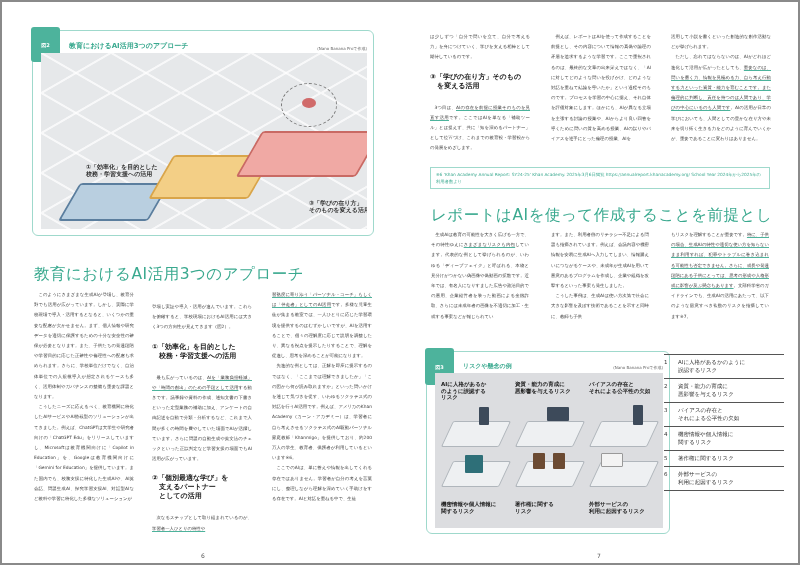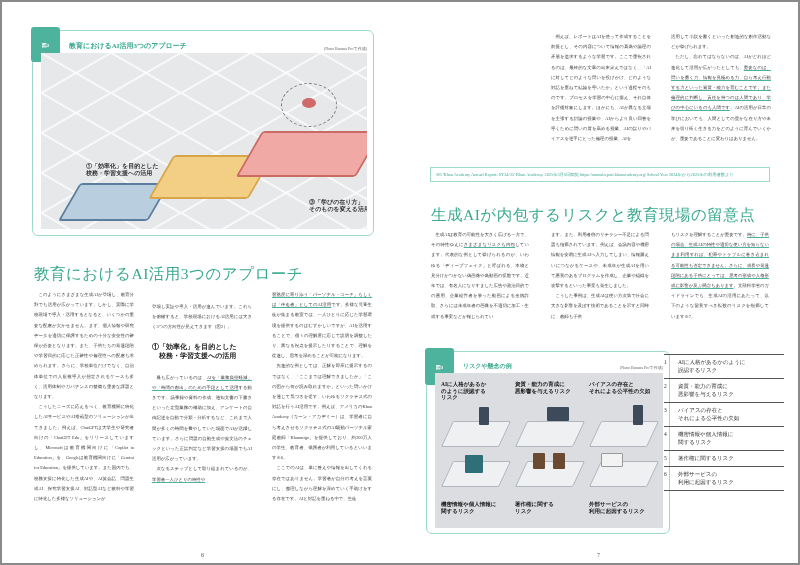--- a/index.html
+++ b/index.html
@@ -1,19 +1,19 @@
 <!DOCTYPE html>
 <html><head>
   <meta charset="utf-8">
   <style>
     * { box-sizing: border-box; margin: 0; padding: 0; }
     html, body { width: 800px; height: 565px; overflow: hidden; background: #ffffff; }
     body { font-family: "DejaVu Sans", sans-serif; color: #333; position: relative; }
     .frame { position: absolute; left: 0; top: 0; width: 800px; height: 565px; border: 2px solid #8a8a8a; border-right: 2px solid #8a8a8a; background: #fff; }
-    .page { position: absolute; top: 0; height: 451px; font-family: Liberation Serif, serif; }
+    .page { position: absolute; top: 0; height: 451px; }
     .page-left { left: 2px; width: 397px; }
     .page-right { left: 399px; width: 399px; }
 
     
     .fig { position: absolute; border: 1.5px solid #9fd9cc; border-radius: 6px; background: #fff; }
     .fig-tab { position: absolute; background: #4db39c; color: #fff; border-radius: 3px; font-size: 5px; display: flex; align-items: center; justify-content: center; font-weight: bold; }
     .fig-title { position: absolute; color: #3aa98f; font-size: 7px; font-weight: bold; white-space: nowrap; }
     .fig-credit { position: absolute; font-size: 4px; color: #666; white-space: nowrap; }
     .fig-art { position: absolute; background: #e6e8ea; overflow: hidden; }
 
@@ -96,47 +96,56 @@
     <div class="col" style="left:30px; top:288px; width:100px;">
       <p>このようにさまざまな生成AIが登場し、教育分野でも活用が広がっています。しかし、実際に学校現場で導入・活用するとなると、いくつかの重要な配慮が欠かせません。まず、個人情報や研究データを適切に保護するための十分な安全性の確保が必要となります。また、子供たちの発達段階や学習目的に応じた正確性や倫理性への配慮も求められます。さらに、学校単位だけでなく、自治体単位での人規模導入が想定されるケースも多く、活用体制やガバナンスの整備も重要な課題となります。</p>
       <p>こうしたニーズに応えるべく、教育機関に特化したAIサービスやAI搭載型のソリューションが出てきました。例えば、ChatGPTは大学生や研究者向けの「ChatGPT Edu」をリリースしていますし、Microsoftは教育機関向けに「Copilot in Education」を、Googleは教育機関向けに「Gemini for Education」を提供しています。また国内でも、校務支援に特化した生成AIや、AI英会話、問題生成AI、探究学習支援AI、対話型AIなど教科や学習に特化した多様なソリューションが</p>
     </div>
 
     <div class="col" style="left:148px; top:300px; width:100px;">
       <p style="text-indent:0">登場し実証や導入・活用が進んでいます。これらを俯瞰すると、学校現場におけるAI活用には大きく3つの方向性が見えてきます（図2）。</p>
       <h3 style="white-space:pre;">①「効率化」を目的とした
 　校務・学習支援への活用</h3>
       <p><span>最も広がっているのは、</span><span class="u">AIを「業務負担軽減」や「時間の創出」のための手段として活用</span><span>する動きです。議事録や資料の作成、通知文書の下書きといった定型業務の補助に加え、アンケートの自由記述を自動で分類・分析するなど、これまで人間が多くの時間を費やしていた場面でAIが活躍しています。さらに問題の自動生成や英文法のチェックといった正誤判定など学習支援の場面でもAI活用が広がっています。</span></p>
+      <h3 style="white-space:pre;">②「個別最適な学び」を
+　支えるパートナー
+　としての活用</h3>
       <p><span>次なるステップとして取り組まれているのが、</span><span class="u">学習者一人ひとりの特性や</span></p>
     </div>
 
     <div class="col" style="left:268px; top:288px; width:100px;">
       <p style="text-indent:0"><span class="u">習熟度に寄り添う「パーソナル・コーチ」もしくは「伴走者」としてのAI活用</span><span>です。多様な児童生徒が集まる教室では、一人ひとりに応じた学習環境を提供するのはむずかしいですが、AIを活用することで、個々の理解度に応じて説明を調整したり、異なる視点を提示したりすることで、理解を促進し、思考を深めることが可能になります。</span></p>
       <p>先進的な例としては、正解を即座に提示するのではなく、「ここまでは理解できましたか」「この図から何が読み取れますか」といった問いかけを通じて気づきを促す、いわゆるソクラテス式の対話を行うAI活用です。例えば、アメリカのKhan Academy（カーン・アカデミー）は、学習者に自ら考えさせるソクラテス式のAI駆動パーソナル家庭教師「Khanmigo」を提供しており、約200万人の学生、教育者、保護者が利用しているといいます※6。</p>
       <p>ここでのAIは、単に答えや情報を出してくれる存在ではありません。学習者が自分の考えを言葉にし、整理しながら理解を深めていく手助けをする存在です。AIと対話を重ねる中で、生徒</p>
     </div>
 
     <div class="pagenum" style="left:197px;">6</div>
   </div>
 
   <div class="page page-right">
 
+    <div class="col" style="left:29px; top:30px; width:100px;">
+      <p style="text-indent:0">は少しずつ「自分で問いを立て、自分で考える力」を身につけていく、学びを支える相棒として期待しているのです。</p>
+      <h3 style="white-space:pre;">③「学びの在り方」そのもの
+　を変える活用</h3>
+      <p><span>3つ目は、</span><span class="u">AIの存在を前提に授業そのものを見直す活用</span><span>です。ここではAIを単なる「補助ツール」とは捉えず、共に「知を深めるパートナー」として位置づけ、これまでの教育観・学習観からの発展をめざします。</span></p>
+    </div>
 
     <div class="col" style="left:150px; top:30px; width:100px;">
       <p>例えば、レポートはAIを使って作成することを前提とし、その内容について情報の真偽や論理の矛盾を追求するような学習です。ここで重視されるのは、最終的な文章の出来栄えではなく、「AIに対してどのような問いを投げかけ、どのような対話を重ねて結論を導いたか」という過程そのものです。プロセスを学習の中心に据え、それ自体を評価対象にします。ほかにも、AIが異なる立場を主張する討論の授業や、AIからより良い回答を導くために問いの質を高める授業、AIの誤りやバイアスを逆手にとった倫理の授業、AIを</p>
     </div>
 
     <div class="col" style="left:270px; top:30px; width:100px;">
       <p style="text-indent:0">活用して小説を書くといった創造的な創作活動などが挙げられます。</p>
       <p><span>ただし、忘れてはならないのは、AIがどれほど進化して活用が広がったとしても、</span><span class="u">重要なのは、問いを磨く力、情報を見極める力、自ら考え行動する力といった資質・能力を育むことです。また倫理的に判断し、責任を持つのは人間であり、学びの中心にいるのも人間です</span><span>。AIの活用が日常の学びにおいても、人間としての豊かな在り方や未来を切り拓く生きる力をどのように育んでいくかが、重要であることに変わりはありません。</span></p>
     </div>
 
     <div class="ref-box" style="left:29px; top:165px; width:340px;">※6 'Khan Academy Annual Report: SY24-25' Khan Academy. 2025年3月6日閲覧 https://annualreport.khanacademy.org/ School Year 2024年から2025年の利用者数より</div>
 
-    <div class="h2" style="left:30px; top:203px;">生成AIが内包するリスクと教育現場の留意点</div>
+    <div class="h2" style="left:30px; top:203px;">レポートはAIを使って作成することを前提とし</div>
 
     <div class="col" style="left:30px; top:228px; width:98px;">
       <p><span>生成AIは教育の可能性を大きく広げる一方で、その特性ゆえに</span><span class="u">さまざまなリスクも内包</span><span>しています。代表的な例として挙げられるのが、いわゆる「ディープフェイク」と呼ばれる、本物と見分けがつかない偽画像や偽動画の拡散です。近年では、有名人になりすました広告や政治目的での悪用、企業経営者を装った動画による金銭詐取、さらには未成年者の画像を不適切に加工・生成する事案などが報じられてい</span></p>
     </div>
 
     <div class="col" style="left:150px; top:228px; width:98px;">
       <p style="text-indent:0">ます。また、利用者側のリテラシー不足による問題も指摘されています。例えば、会議内容や機密情報を安易に生成AIへ入力してしまい、情報漏えいにつながるケースや、未成年が生成AIを用いて悪意のあるプログラムを作成し、企業や組織を攻撃するといった事案も発生しました。</p>
       <p>こうした事例は、生成AIは使い方次第で社会に大きな影響を及ぼす技術であることを示すと同時に、教師も子供</p>
     </div>
 

